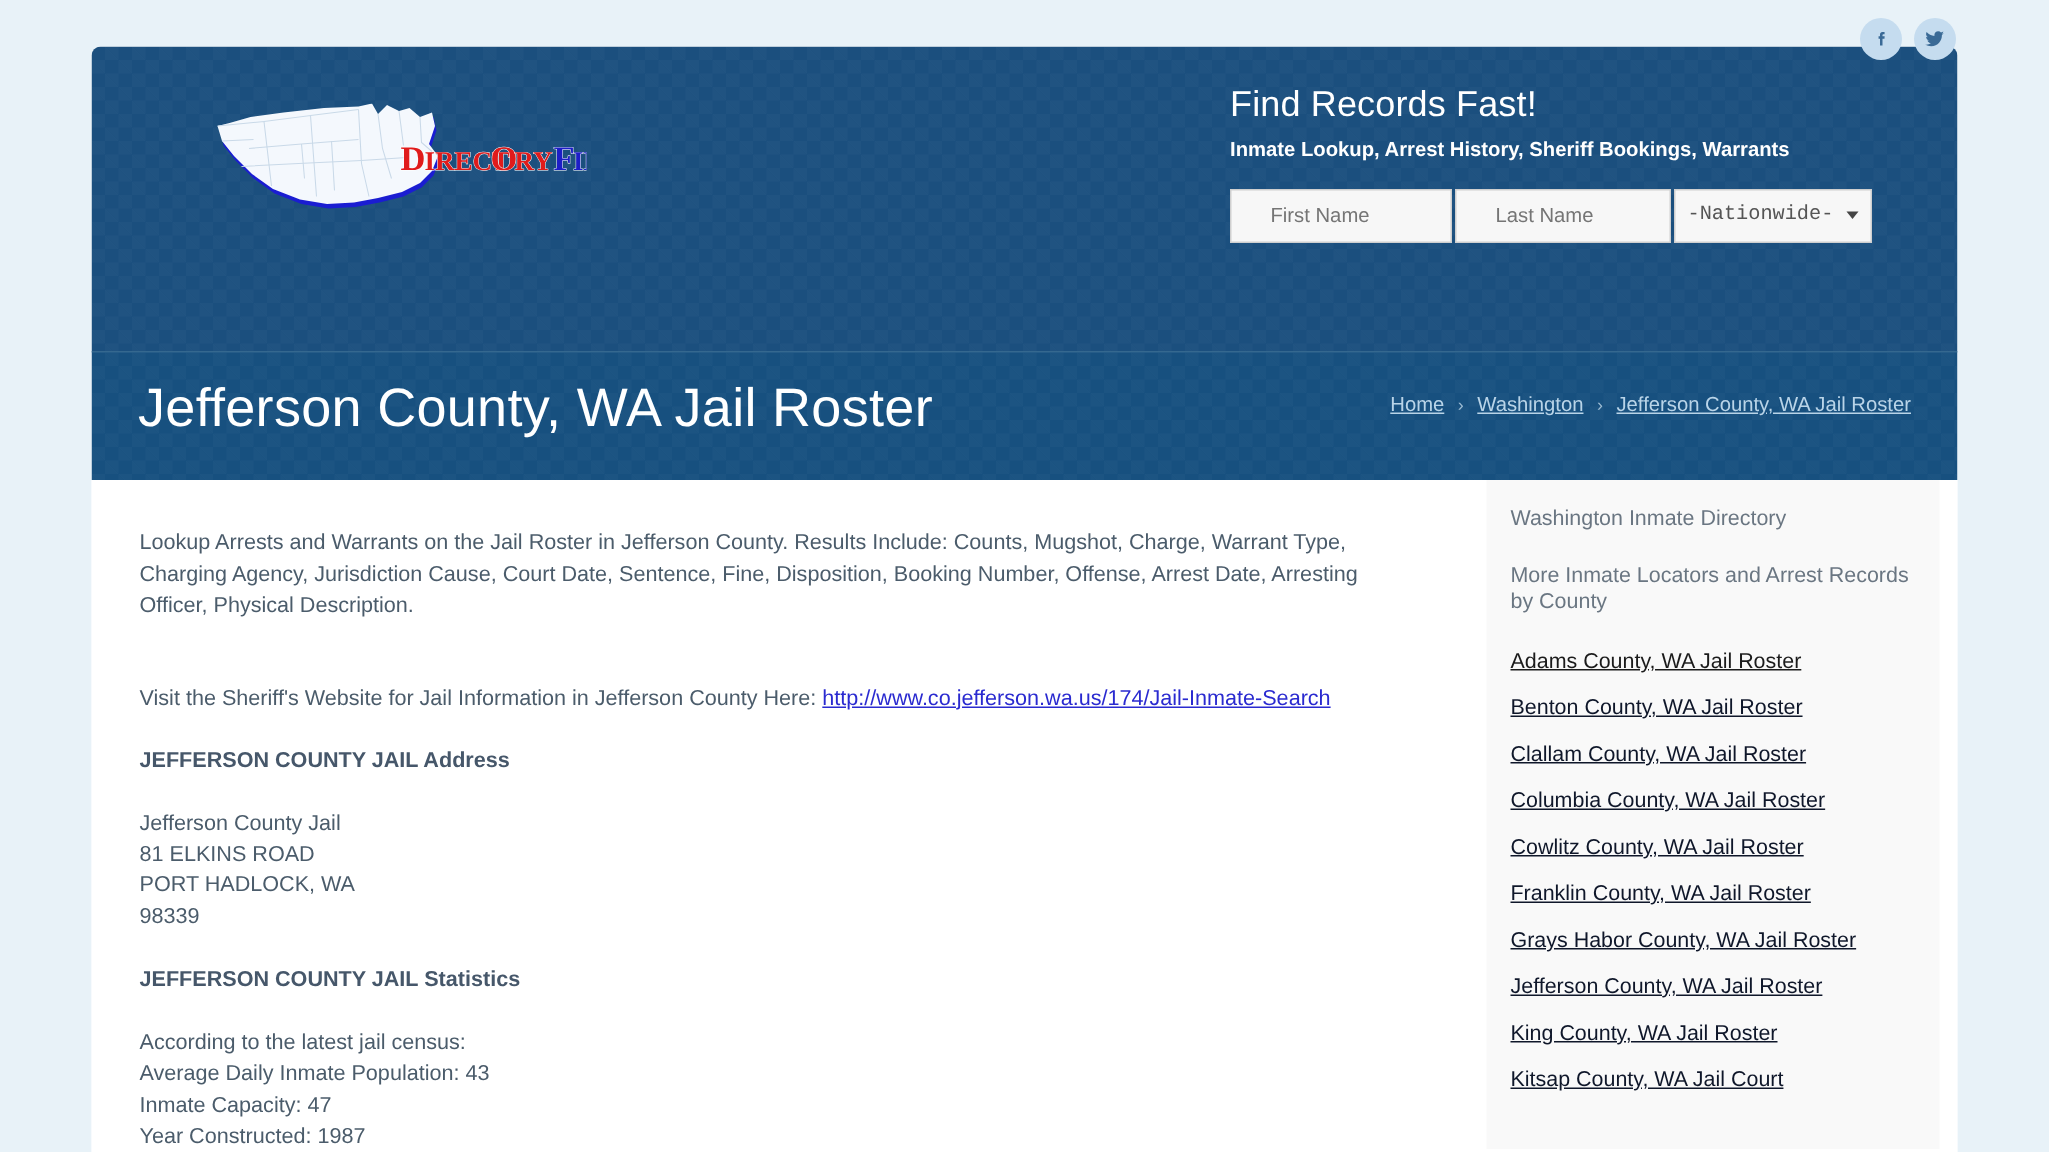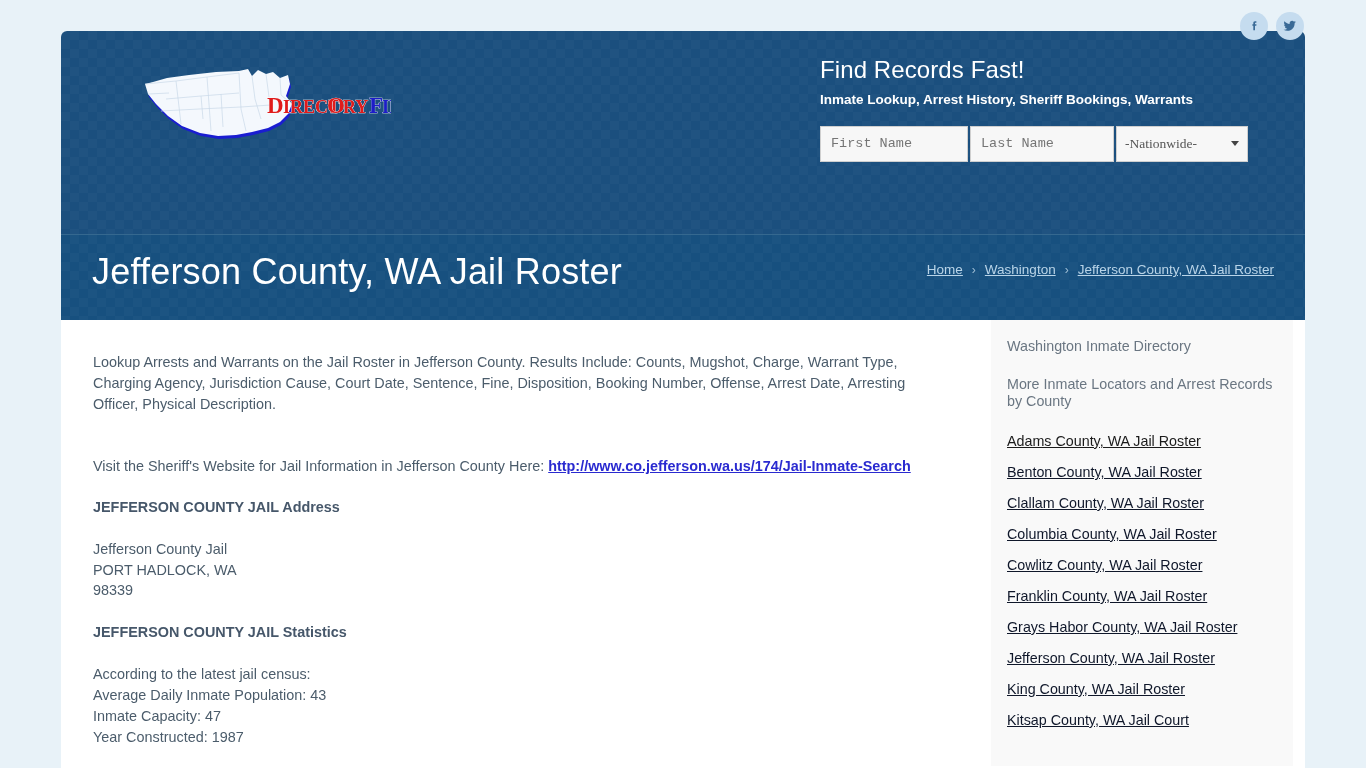--- a/index.html
+++ b/index.html
@@ -85,33 +85,33 @@
 
   .search-row {
     display: flex;
     gap: 2px;
     margin-bottom: 17px;
   }
   .search-row input[type="text"] {
     height: 36px;
     border: 1px solid #cfcfcf;
     background: #f7f7f7;
-    font-family: Liberation Mono, monospace;
+    font-family: Liberation Sans, sans-serif;
     font-size: 13.5px;
     color: #555;
-    padding: 0 10px;
+    padding: 0 26px;
     outline: none;
   }
   #first-name { width: 148px; }
   #last-name  { width: 144px; }
   .state-select {
     width: 132px; height: 36px;
     border: 1px solid #cfcfcf;
     background: #f7f7f7;
-    font-family: Liberation Serif, serif;
+    font-family: Liberation Mono, monospace;
     font-size: 13.5px;
     color: #555;
     padding: 0 8px;
     display: flex; align-items: center; justify-content: space-between;
     cursor: pointer;
   }
   .chev {
     width: 0; height: 0;
     border-left: 4.5px solid transparent;
     border-right: 4.5px solid transparent;
@@ -192,21 +192,20 @@
     margin: 0 0 20px 0;
     color: #4b5c6b;
     font-size: 14.4px;
     line-height: 20.9px;
     max-width: 840px;
   }
   .main-col p.intro { margin-bottom: 41px; }
   .main-col a.sheriff-link {
     color: #2a2ad0;
     text-decoration: underline;
-    font-weight: bold;
   }
   .main-col h3 {
     margin: 0 0 22px 0;
     color: #46576a;
     font-size: 14.4px;
     font-weight: bold;
     line-height: 20px;
   }
   .addr-block, .stats-block {
     margin: 4px 0 21px 0;
@@ -326,20 +325,21 @@
 
     <div class="main-col">
       <p class="intro">Lookup Arrests and Warrants on the Jail Roster in Jefferson County. Results Include: Counts, Mugshot, Charge, Warrant Type, Charging Agency, Jurisdiction Cause, Court Date, Sentence, Fine, Disposition, Booking Number, Offense, Arrest Date, Arresting Officer, Physical Description.</p>
 
       <p><span>Visit the Sheriff's Website for Jail Information in Jefferson County Here: </span><a class="sheriff-link" href="#">http://www.co.jefferson.wa.us/174/Jail-Inmate-Search</a></p>
 
       <h3>JEFFERSON COUNTY JAIL Address</h3>
 
       <div class="addr-block">
         <div>Jefferson County Jail</div>
+        <div>81 ELKINS ROAD</div>
         <div>PORT HADLOCK, WA</div>
         <div>98339</div>
       </div>
 
       <h3>JEFFERSON COUNTY JAIL Statistics</h3>
 
       <div class="stats-block">
         <div>According to the latest jail census:</div>
         <div>Average Daily Inmate Population: 43</div>
         <div>Inmate Capacity: 47</div>

